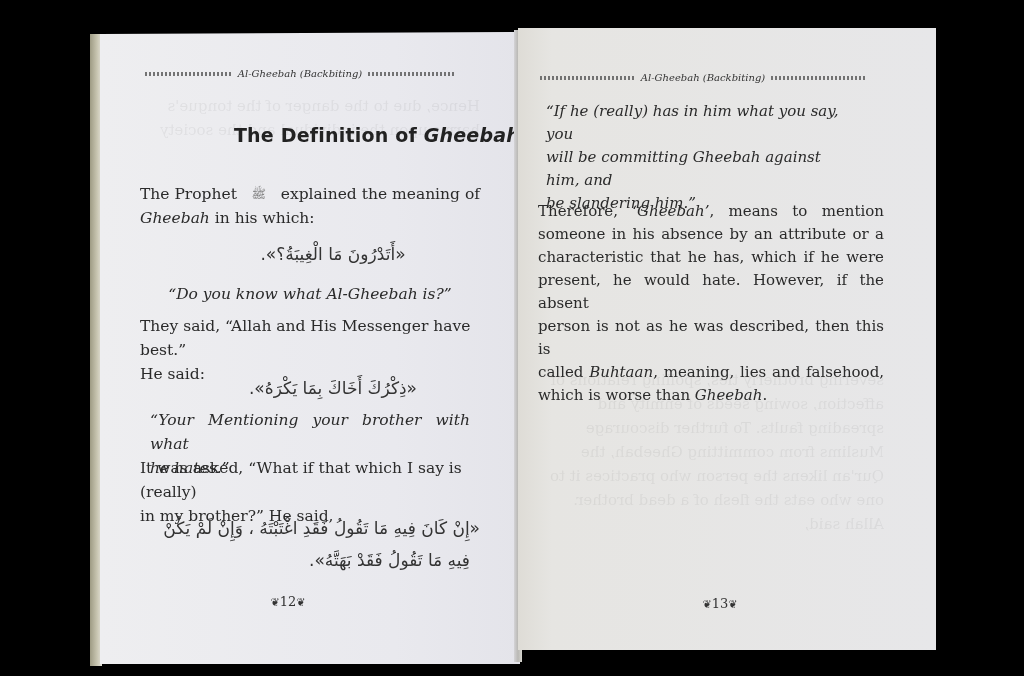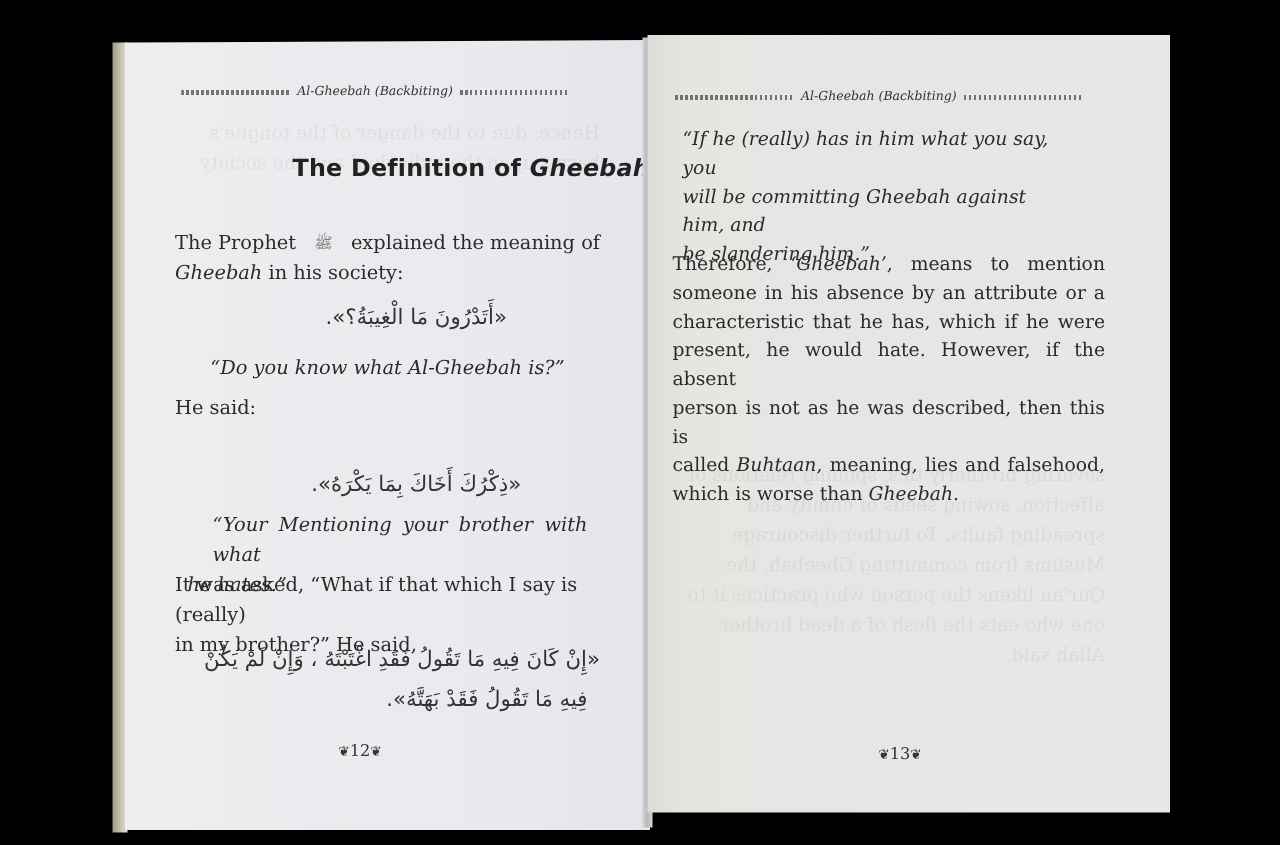--- a/index.html
+++ b/index.html
@@ -88,35 +88,36 @@
     <div class="title">
       <span>The Definition of </span><em>Gheebah</em>
     </div>
 
     <div class="text" style="left:40px;top:150px;width:340px;text-align:justify;">
       <div style="display:flex;justify-content:space-between;">
         <span>The Prophet</span>
         <span style="font-size:12px;color:#666;">ﷺ</span>
         <span>explained the meaning of</span>
       </div>
-      <div><em>Gheebah</em><span> in his society:</span></div>
+      <div><em>Gheebah</em><span> in his which:</span></div>
     </div>
 
     <div class="arabic" style="top:212px;">«أَتَدْرُونَ مَا الْغِيبَةُ؟».</div>
 
     <div class="text it" style="left:0;width:100%;text-align:center;top:250px;">“Do you know what Al-Gheebah is?”</div>
 
     <div class="text" style="left:40px;top:282px;width:360px;">
+      <div>They said, “Allah and His Messenger have best.”</div>
       <div>He said:</div>
     </div>
 
     <div class="arabic" style="top:346px;">«ذِكْرُكَ أَخَاكَ بِمَا يَكْرَهُ».</div>
 
     <div class="text it" style="left:50px;top:376px;width:320px;">
-      <div style="text-align:justify;text-align-last:justify;margin-left:20px;">“Your Mentioning your brother with what</div>
+      <div style="text-align:justify;text-align-last:justify;">“Your Mentioning your brother with what</div>
       <div>he hates.”</div>
     </div>
 
     <div class="text" style="left:40px;top:424px;width:350px;">
       <div>It was asked, “What if that which I say is (really)</div>
       <div>in my brother?”  He said,</div>
     </div>
 
     <div class="arabic-block" style="left:40px;top:480px;width:340px;">
       <div>«إِنْ كَانَ فِيهِ مَا تَقُولُ فَقَدِ اغْتَبْتَهُ ، وَإِنْ لَمْ يَكُنْ</div>

